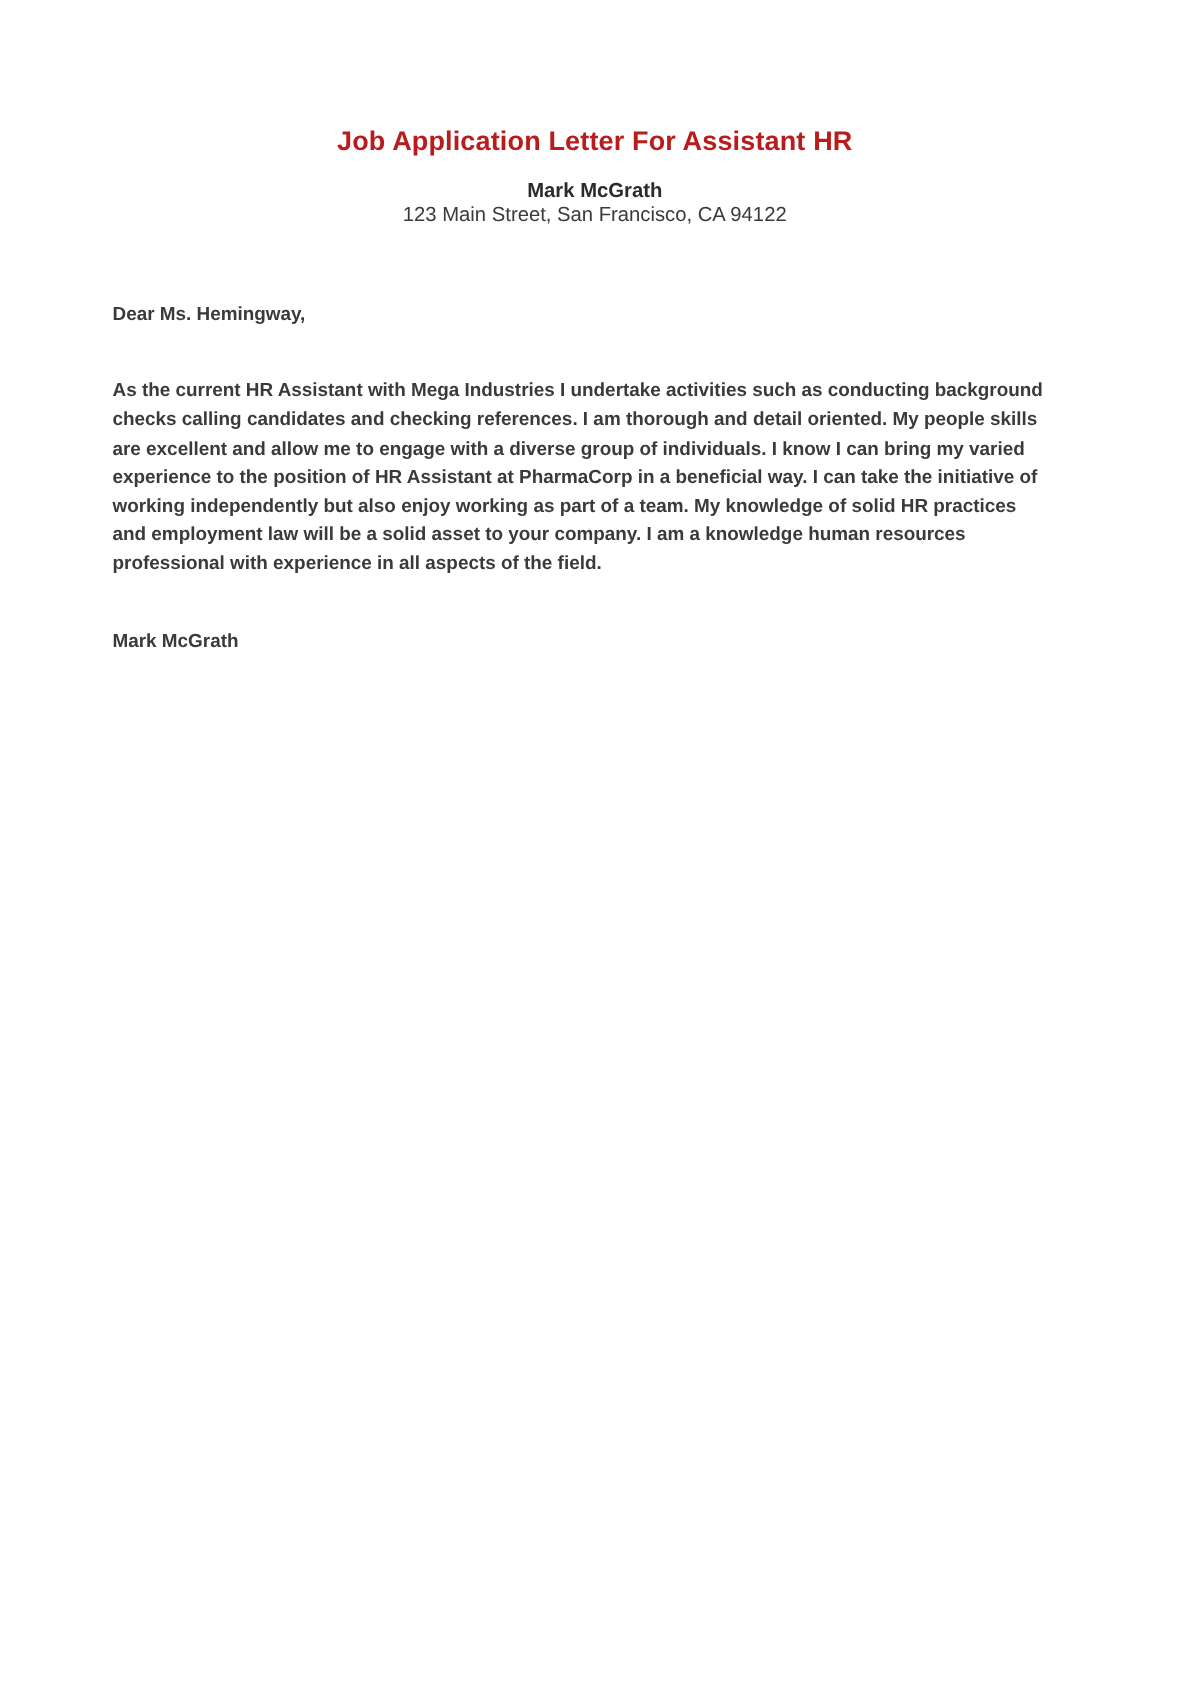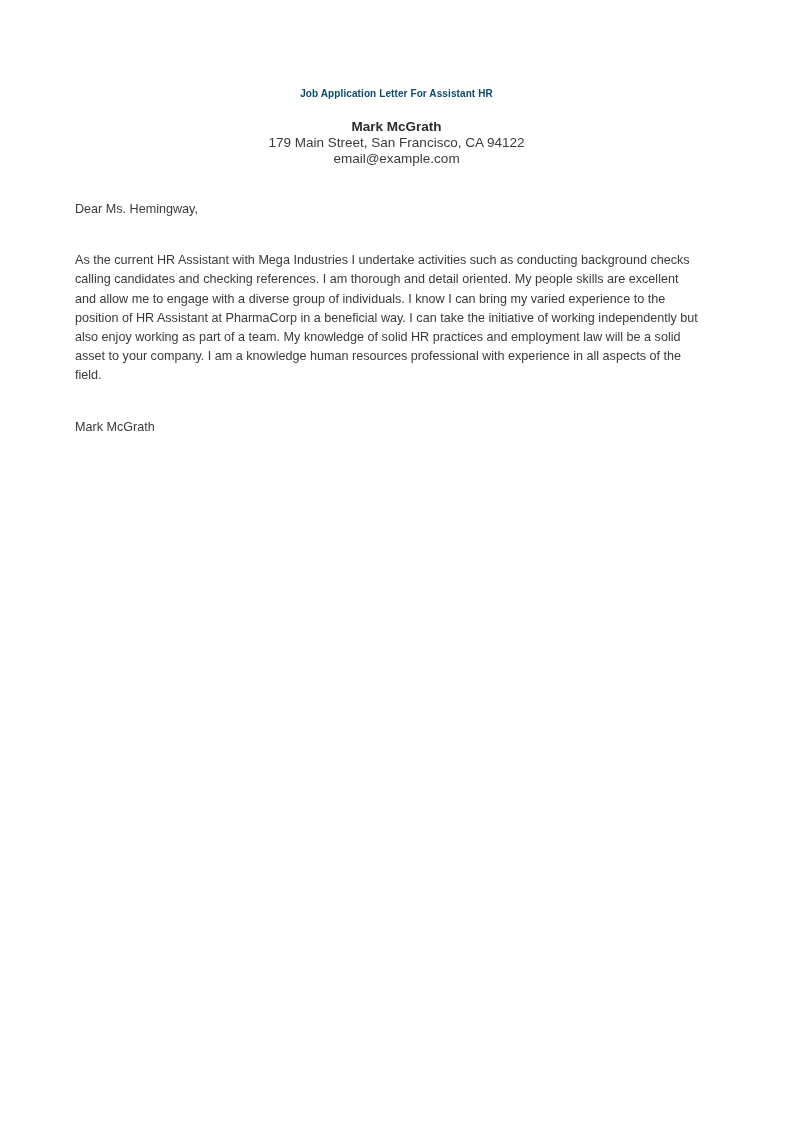--- a/index.html
+++ b/index.html
@@ -26,23 +26,23 @@
   
   .letter-head {
     position: absolute;
     left: 0;
     right: 0;
     top: 86px;
     text-align: center;
   }
 
   .doc-title {
-    font-size: 10px;
+    font-size: 18px;
     font-weight: bold;
-    color: #0c4a6e;
+    color: #b91c1c;
     letter-spacing: 0.1px;
     line-height: 16px;
     margin: 0;
   }
 
   .sender-name {
     font-size: 13.5px;
     font-weight: bold;
     color: #2b2b2b;
     line-height: 16px;
@@ -62,20 +62,21 @@
   
   .letter-body {
     position: absolute;
     left: 75px;
     top: 200px;
     width: 626px;
     font-size: 12.6px;
     line-height: 19.2px;
     color: #3a3a3a;
     text-align: left;
+    font-weight: bold;
   }
 
   .salutation {
     margin: 0;
   }
 
   .para {
     margin: 0;
     padding-top: 32px;
   }
@@ -93,24 +94,23 @@
 </head>
 <body>
 
 <div class="page">
 
   <div class="letter-head">
     <div class="doc-title">Job Application Letter For Assistant HR</div>
 
     <div class="sender-name">Mark McGrath</div>
 
-    <div class="contact-line">179 Main Street, San Francisco, CA 94122</div>
+    <div class="contact-line">123 Main Street, San Francisco, CA 94122</div>
 
 
-    <div class="contact-line">email@example.com</div>
   </div>
 
   <div class="letter-body">
 
     <p class="salutation">Dear Ms. Hemingway,</p>
 
 
     <p class="para">As the current HR Assistant with Mega Industries I undertake activities such as conducting background checks calling candidates and checking references. I am thorough and detail oriented. My people skills are excellent and allow me to engage with a diverse group of individuals. I know I can bring my varied experience to the position of HR Assistant at PharmaCorp in a beneficial way. I can take the initiative of working independently but also enjoy working as part of a team. My knowledge of solid HR practices and employment law will be a solid asset to your company. I am a knowledge human resources professional with experience in all aspects of the field.</p>
 
 

